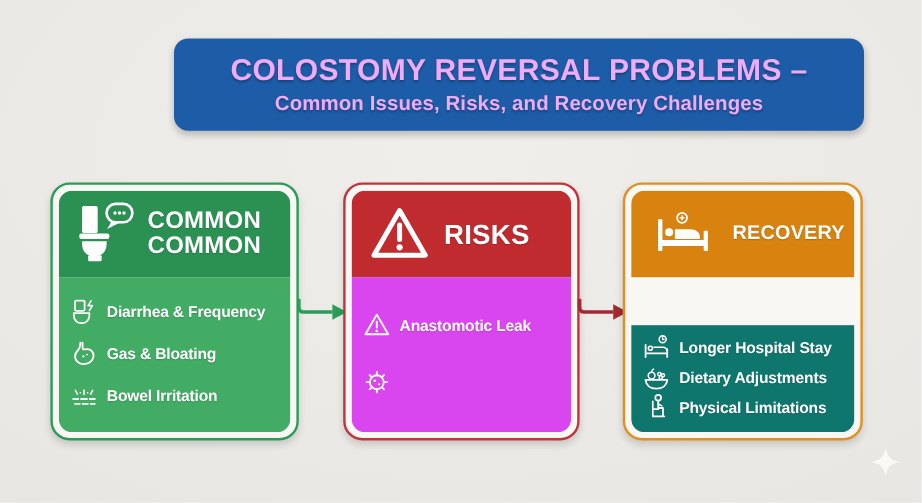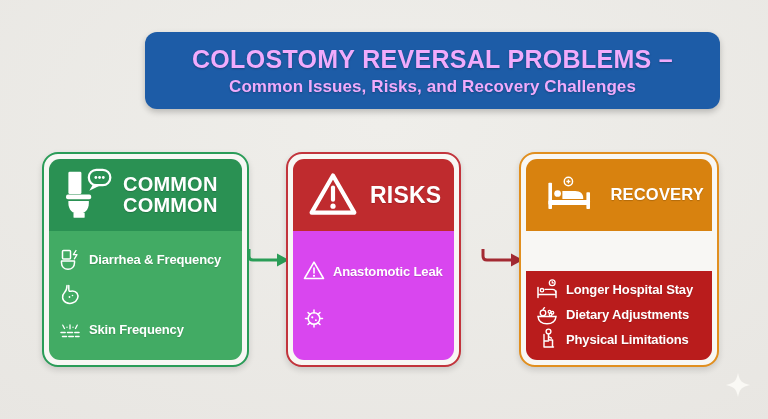--- a/index.html
+++ b/index.html
@@ -68,43 +68,44 @@
           <path d="M18,2.5 l-2.6,4.2 h3.6 l-2.6,4.2" stroke-width="1.3"></path>
         </svg>
         <span>Diarrhea &amp; Frequency</span>
       </div>
       <div class="item">
         <svg width="24" height="24" viewBox="0 0 24 24" fill="none" stroke="#fff" stroke-width="1.5" stroke-linecap="round" stroke-linejoin="round">
           <path d="M9,2.5 C9,6 8.5,7.5 6.5,9.5 C3.5,12.5 4,17.5 8,19.5 C12.5,21.7 18,19.5 19.5,15.5 C21,11.5 18.5,8 14.5,8 C12,8 10.8,9.3 10.8,6 L10.8,2.5"></path>
           <circle cx="11.5" cy="14" r="0.9" fill="#fff" stroke="none"></circle>
           <circle cx="14.5" cy="12.5" r="0.8" fill="#fff" stroke="none"></circle>
         </svg>
+        <span>Gas &amp; Bloating</span>
       </div>
       <div class="item">
         <svg width="24" height="24" viewBox="0 0 24 24" fill="none" stroke="#fff" stroke-width="1.5" stroke-linecap="round">
           <path d="M3,15.5 h4.2 M9.5,15.5 h5 M16.8,15.5 h4.2"></path>
           <path d="M4.5,19.5 h4 M10.8,19.5 h4.5 M17.5,19.5 h3.5"></path>
           <path d="M6.5,11.5 L4.8,8.2 M12,11.8 V8 M17.5,11.5 L19.2,8.2" stroke-width="1.3"></path>
           <circle cx="9" cy="10.3" r="0.7" fill="#fff" stroke="none"></circle>
           <circle cx="15" cy="10.3" r="0.7" fill="#fff" stroke="none"></circle>
         </svg>
-        <span>Skin Frequency</span>
+        <span>Bowel Irritation</span>
       </div>
     </div>
   </div>
 </div>
 
 <div class="arrow" style="left: 246px; top: 249px; color: rgb(42, 157, 87);">
   <svg width="46" height="22" viewBox="0 0 46 22">
     <path d="M3,0 L3,7 Q3,11 7,11 L31,11" fill="none" stroke="currentColor" stroke-width="3"></path>
     <polygon points="31,4.5 31,17.5 43,11" fill="currentColor"></polygon>
   </svg>
 </div>
 
-<div class="card" style="left: 286px; width: 175px; border-color: rgb(194, 52, 60); text-align: right;">
+<div class="card" style="left: 286px; width: 197px; border-color: rgb(194, 52, 60); text-align: right;">
   <div class="card-inner">
     <div class="card-header" style="padding-left: 14px; gap: 11px; background-color: rgb(191, 43, 46);">
       <svg width="52" height="52" viewBox="0 0 56 56" fill="none" stroke="#fff">
         <path d="M28,7 L51,47 H5 Z" stroke-width="4.5" stroke-linejoin="round"></path>
         <line x1="28" y1="20" x2="28" y2="33" stroke-width="4.5" stroke-linecap="round"></line>
         <circle cx="28" cy="40" r="2.8" fill="#fff" stroke="none"></circle>
       </svg>
       <div class="card-title t-xl">
         <div>RISKS</div>
       </div>
@@ -146,21 +147,21 @@
         <rect x="3" y="9" width="4.5" height="33" rx="1" fill="#fff"></rect>
         <rect x="50.5" y="21" width="4.5" height="21" rx="1" fill="#fff"></rect>
         <circle cx="14.5" cy="22.5" r="4.2" fill="#fff"></circle>
         <path d="M20.5,19.5 h16 c6,0 10,3.5 10,8 v2 h-26 z" fill="#fff"></path>
         <rect x="3" y="30.5" width="52" height="6.5" rx="2" fill="#fff"></rect>
       </svg>
       <div class="card-title t-md">
         <div>RECOVERY</div>
       </div>
     </div>
-    <div class="card-body" style="background-color: #b91c1c; margin-top: 40px;">
+    <div class="card-body" style="background-color: #0f766e; margin-top: 40px;">
       <div class="item">
         <svg width="24" height="24" viewBox="0 0 24 24" fill="none" stroke="#fff" stroke-width="1.5" stroke-linecap="round">
           <circle cx="17.2" cy="4.8" r="2.9" stroke-width="1.3"></circle>
           <path d="M17.2,3.4 V4.9 H18.4" stroke-width="1.1"></path>
           <path d="M3,9.5 V19.5 M21,13 V19.5 M3,16.5 H21"></path>
           <circle cx="7" cy="12.2" r="1.7" stroke-width="1.3"></circle>
           <path d="M10,11.3 h7.5 c1.8,0 3.2,1.3 3.2,3" stroke-width="1.3"></path>
         </svg>
         <span>Longer Hospital Stay</span>
       </div>

